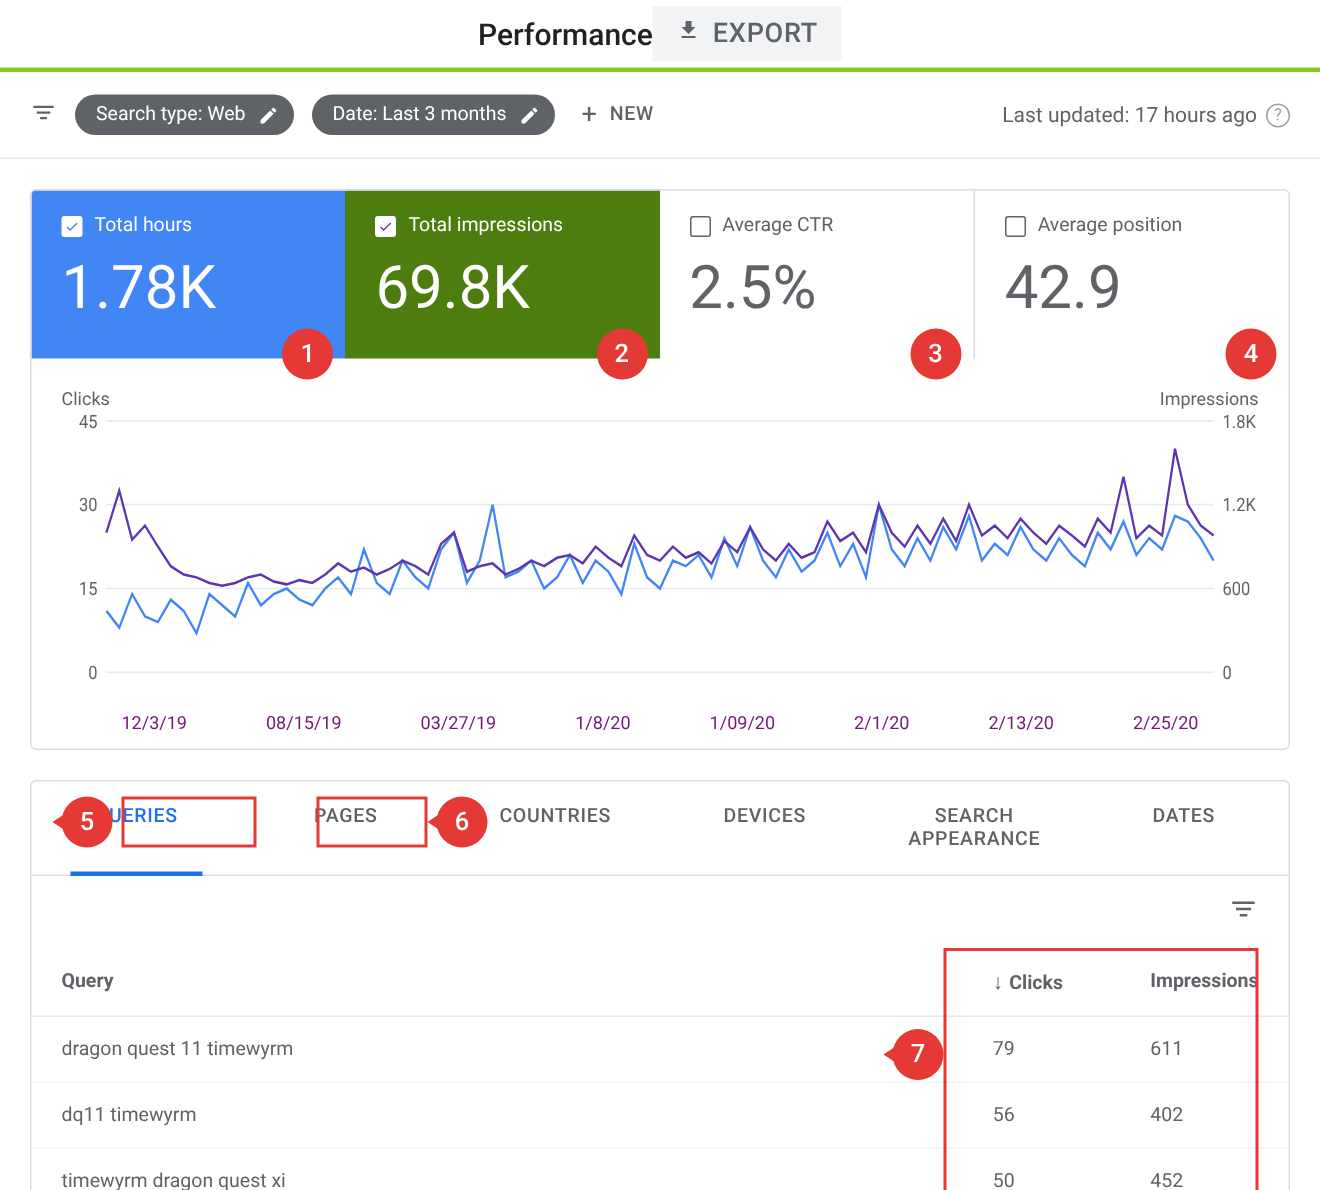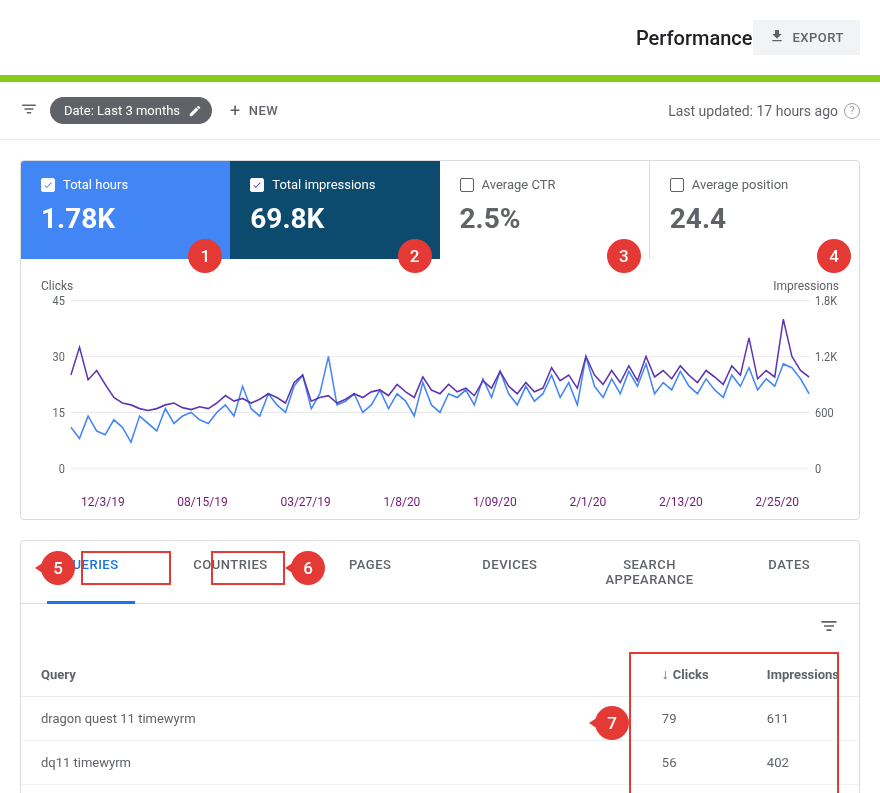--- a/index.html
+++ b/index.html
@@ -1,41 +1,41 @@
 <!DOCTYPE html>
 <html><head>
 <meta charset="utf-8">
 <style>
 *{box-sizing:border-box;margin:0;padding:0;font-family:Roboto,Arial,sans-serif}
 body{background:#fff;width:880px;color:#3c4043}
-.header{display:flex;justify-content:flex-end;align-items:center;padding:20px 20px;border-bottom:7px solid #84cc16}
+.header{display:flex;justify-content:center;align-items:center;padding:4px 20px;border-bottom:3px solid #84cc16}
 .page-title{font-size:20px;font-weight:500;color:#202124}
-.export-btn{display:flex;align-items:center;gap:8px;background:#f1f3f4;border:none;padding:8px 16px;font-size:13px;font-weight:500;color:#5f6368;letter-spacing:.5px;cursor:pointer}
+.export-btn{display:flex;align-items:center;gap:8px;background:#f1f3f4;border:none;padding:8px 16px;font-size:18px;font-weight:500;color:#5f6368;letter-spacing:.5px;cursor:pointer}
 .filters-bar{display:flex;align-items:center;padding:12px 20px;gap:12px;border-bottom:1px solid #e8eaed}
 .filter-icon{color:#5f6368;font-size:16px}
 .chip{display:inline-flex;align-items:center;gap:8px;background:#5f6368;color:#fff;border-radius:16px;padding:6px 10px 6px 14px;font-size:13px;cursor:pointer}
 .chip-edit{width:14px;height:14px}
 .new-btn{display:flex;align-items:center;gap:8px;color:#5f6368;font-size:13px;font-weight:500;letter-spacing:.5px;background:none;border:none;cursor:pointer;padding:6px}
 .plus{font-size:18px;font-weight:400}
 .last-updated{margin-left:auto;color:#5f6368;font-size:14px;display:flex;align-items:center;gap:6px}
 .help-icon{width:16px;height:16px;border:1.5px solid #9aa0a6;border-radius:50%;display:inline-flex;align-items:center;justify-content:center;font-size:11px;color:#9aa0a6}
 
 .content{padding:20px}
 .metrics-card{border:1px solid #dadce0;border-radius:4px;overflow:hidden;position:relative}
 .metrics-row{display:flex}
 .metric-tile{flex:1;padding:16px 20px 24px;position:relative;border-right:1px solid #dadce0;cursor:pointer}
 .metric-tile:last-child{border-right:none}
 .metric-tile.active-blue{background:#4285f4;color:#fff;border:none}
-.metric-tile.active-purple{background:#0c4a6e;color:#fff;border:none}
+.metric-tile.active-purple{background:#4d7c0f;color:#fff;border:none}
 .metric-label{display:flex;align-items:center;gap:8px;font-size:13px;margin-bottom:10px}
 .metric-label .chk{width:14px;height:14px;border:1.5px solid currentColor;border-radius:2px;display:inline-flex;align-items:center;justify-content:center}
 .metric-tile.active-blue .chk,.metric-tile.active-purple .chk{background:#fff}
 .metric-tile:not(.active-blue):not(.active-purple) .metric-label{color:#5f6368}
 .chk svg{width:10px;height:10px}
-.metric-value{font-size:28px;font-weight:700}
+.metric-value{font-size:40px;font-weight:400}
 .metric-tile:not(.active-blue):not(.active-purple) .metric-value{color:#5f6368}
 
 .badge{position:absolute;width:34px;height:34px;background:#e53935;color:#fff;border-radius:50%;display:flex;align-items:center;justify-content:center;font-size:17px;font-weight:500;z-index:5}
 .arrow-badge{display:flex;align-items:center}
 .arrow-badge::before{content:"";border-top:12px solid transparent;border-bottom:12px solid transparent;border-right:18px solid #e53935}
 .arrow-badge .c{width:34px;height:34px;background:#e53935;color:#fff;border-radius:50%;display:flex;align-items:center;justify-content:center;font-size:17px;font-weight:500;margin-left:-12px}
 
 .chart-area{padding:20px 20px 10px;position:relative}
 .chart-labels{display:flex;justify-content:space-between;font-size:12px;color:#5f6368;margin-bottom:2px}
 .chart-svg{width:100%;height:190px}
@@ -71,20 +71,26 @@
           <path d="M19 9h-4V3H9v6H5l7 7 7-7zM5 18v2h14v-2H5z"></path>
         </svg></span>
     <span>EXPORT</span>
   </button>
 </div>
 
 <div class="filters-bar">
   <span class="filter-icon"><svg width="18" height="18" viewBox="0 0 24 24" fill="#5f6368">
         <path d="M3 6h18v2H3zm3 5h12v2H6zm3 5h6v2H9z"></path>
       </svg></span>
+  <span class="chip">
+    <span>Search type: Web</span>
+    <svg class="chip-edit" viewBox="0 0 24 24" fill="#fff">
+        <path d="M3 17.25V21h3.75L17.81 9.94l-3.75-3.75L3 17.25zM20.71 7.04a1 1 0 000-1.41l-2.34-2.34a1 1 0 00-1.41 0l-1.83 1.83 3.75 3.75 1.83-1.83z"></path>
+      </svg>
+  </span>
   <span class="chip">
     <span>Date: Last 3 months</span>
     <svg class="chip-edit" viewBox="0 0 24 24" fill="#fff">
         <path d="M3 17.25V21h3.75L17.81 9.94l-3.75-3.75L3 17.25zM20.71 7.04a1 1 0 000-1.41l-2.34-2.34a1 1 0 00-1.41 0l-1.83 1.83 3.75 3.75 1.83-1.83z"></path>
       </svg>
   </span>
   <button class="new-btn">
     <span class="plus">+</span>
     <span>NEW</span>
   </button>
@@ -127,21 +133,21 @@
             <span>Average CTR</span>
           </div>
           <div class="metric-value">2.5%</div>
           <div class="badge" style="right:8px;bottom:-14px">3</div>
         </div>
         <div class="metric-tile ">
           <div class="metric-label">
             <span class="chk"></span>
             <span>Average position</span>
           </div>
-          <div class="metric-value">24.4</div>
+          <div class="metric-value">42.9</div>
           <div class="badge" style="right:8px;bottom:-14px">4</div>
         </div>
       </div>
     <div class="chart-area">
       <div class="chart-labels">
         <span>Clicks</span>
         <span>Impressions</span>
       </div>
       <svg class="chart-svg" id="chart" viewBox="0 0 800 170" preserveAspectRatio="none">
           <line x1="30" y1="155" x2="770" y2="155" stroke="#e8eaed"></line>
@@ -168,22 +174,22 @@
           <span>2/1/20</span>
           <span>2/13/20</span>
           <span>2/25/20</span>
         </div>
     </div>
   </div>
 
   <div class="tabs-card">
     <div class="tabs-row" id="tabs-row">
         <div class="tab active">QUERIES</div>
+        <div class="tab">PAGES</div>
         <div class="tab">COUNTRIES</div>
-        <div class="tab">PAGES</div>
         <div class="tab">DEVICES</div>
         <div class="tab">SEARCH APPEARANCE</div>
         <div class="tab">DATES</div>
       </div>
     <div class="tab-box" style="left:60px;top:10px;width:90px;height:34px"></div>
     <div class="tab-box" style="left:190px;top:10px;width:74px;height:34px"></div>
     <div class="arrow-badge" style="position:absolute;left:14px;top:10px">
         <div class="c">5</div>
       </div>
     <div class="arrow-badge" style="position:absolute;left:264px;top:10px">

